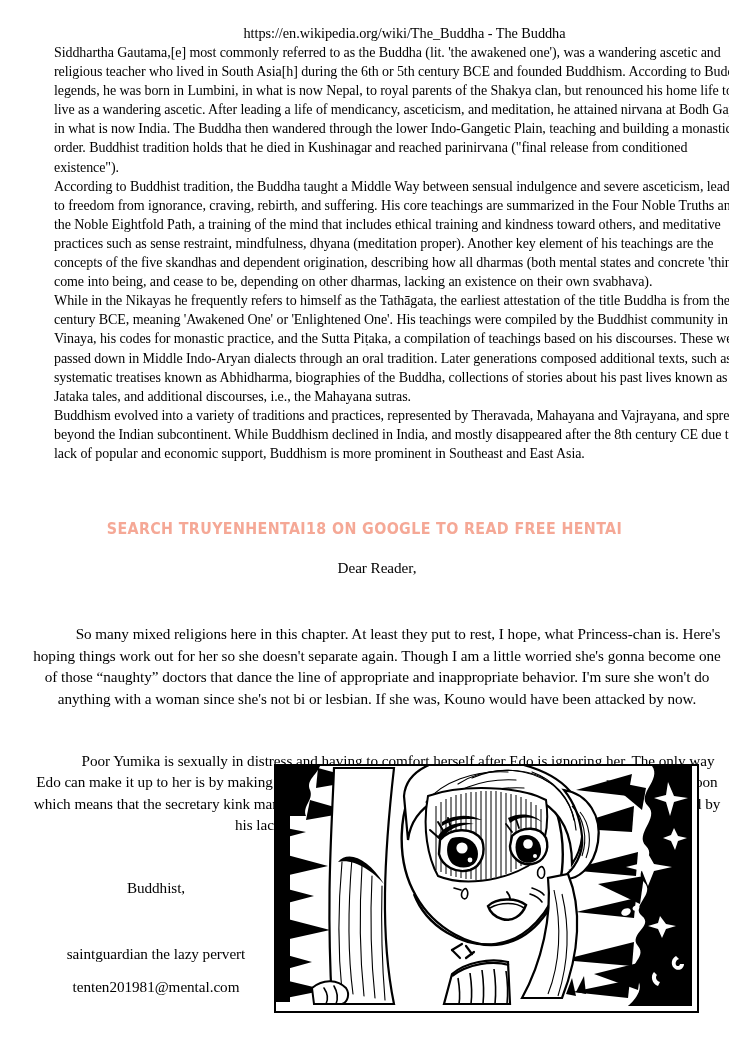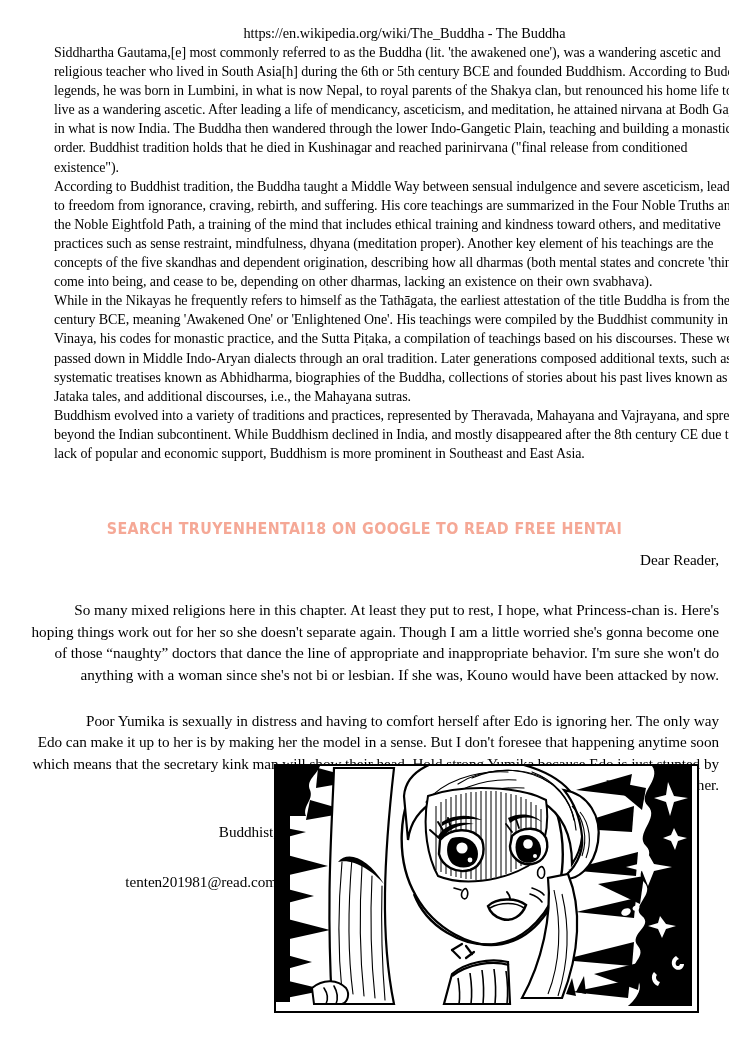--- a/index.html
+++ b/index.html
@@ -58,22 +58,22 @@
   
   #letter {
     position: absolute;
     left: 15px;
     top: 545px;
     width: 700px;
   }
   .letter-line {
     font-size: 15.2px;
     line-height: 21.4px;
-    text-align: right;
-    margin: 4px;
+    text-align: center;
+    margin: 12px;
     letter-spacing: -0.05px;
   }
   .gap-sm { height: 17px; }
   .gap-md { height: 21px; }
 
   
   #manga-panel {
     position: absolute;
     left: 274px;
     top: 764px;
@@ -106,21 +106,22 @@
 
 <div id="letter">
   <div class="letter-line wide">Dear Reader,</div>
   <div class="gap-md"></div>
   <div class="letter-line wide" style="text-indent:42px;">So many mixed religions here in this chapter.  At least they put to rest, I hope, what Princess-chan is.  Here's hoping things work out for her so she doesn't separate again.  Though I am a little worried she's gonna become one of those “naughty” doctors that dance the line of appropriate and inappropriate behavior.  I'm sure she won't do anything with a woman since she's not bi or lesbian.  If she was, Kouno would have been attacked by now.</div>
   <div class="gap-sm"></div>
   <div class="letter-line wide" style="text-indent:42px;">Poor Yumika is sexually in distress and having to comfort herself after Edo is ignoring her.  The only way Edo can make it up to her is by making her the model in a sense.  But I don't foresee that happening anytime soon which means that the secretary kink man will show their head.  Hold strong Yumika because Edo is just stunted by his lack of education and love from his mother.</div>
   <div class="gap-sm"></div>
   <div class="letter-line narrow">Buddhist,</div>
   <div class="gap-md"></div>
-  <div class="letter-line narrow">tenten201981@read.com</div>
+  <div class="letter-line narrow">saintguardian the lazy pervert</div>
+  <div class="letter-line narrow">tenten201981@mental.com</div>
 </div>
 
 <div id="manga-panel" style="border-color: rgb(0, 0, 0);">
   <svg width="416" height="240" viewBox="0 0 416 240" xmlns="http://www.w3.org/2000/svg">
     <rect x="0" y="0" width="416" height="240" fill="#ffffff"></rect>
 
     <g fill="#000000">
       <path d="M416,0 L416,240 L352,240
                C352,240 372,224 360,212
                C348,200 372,192 362,180

